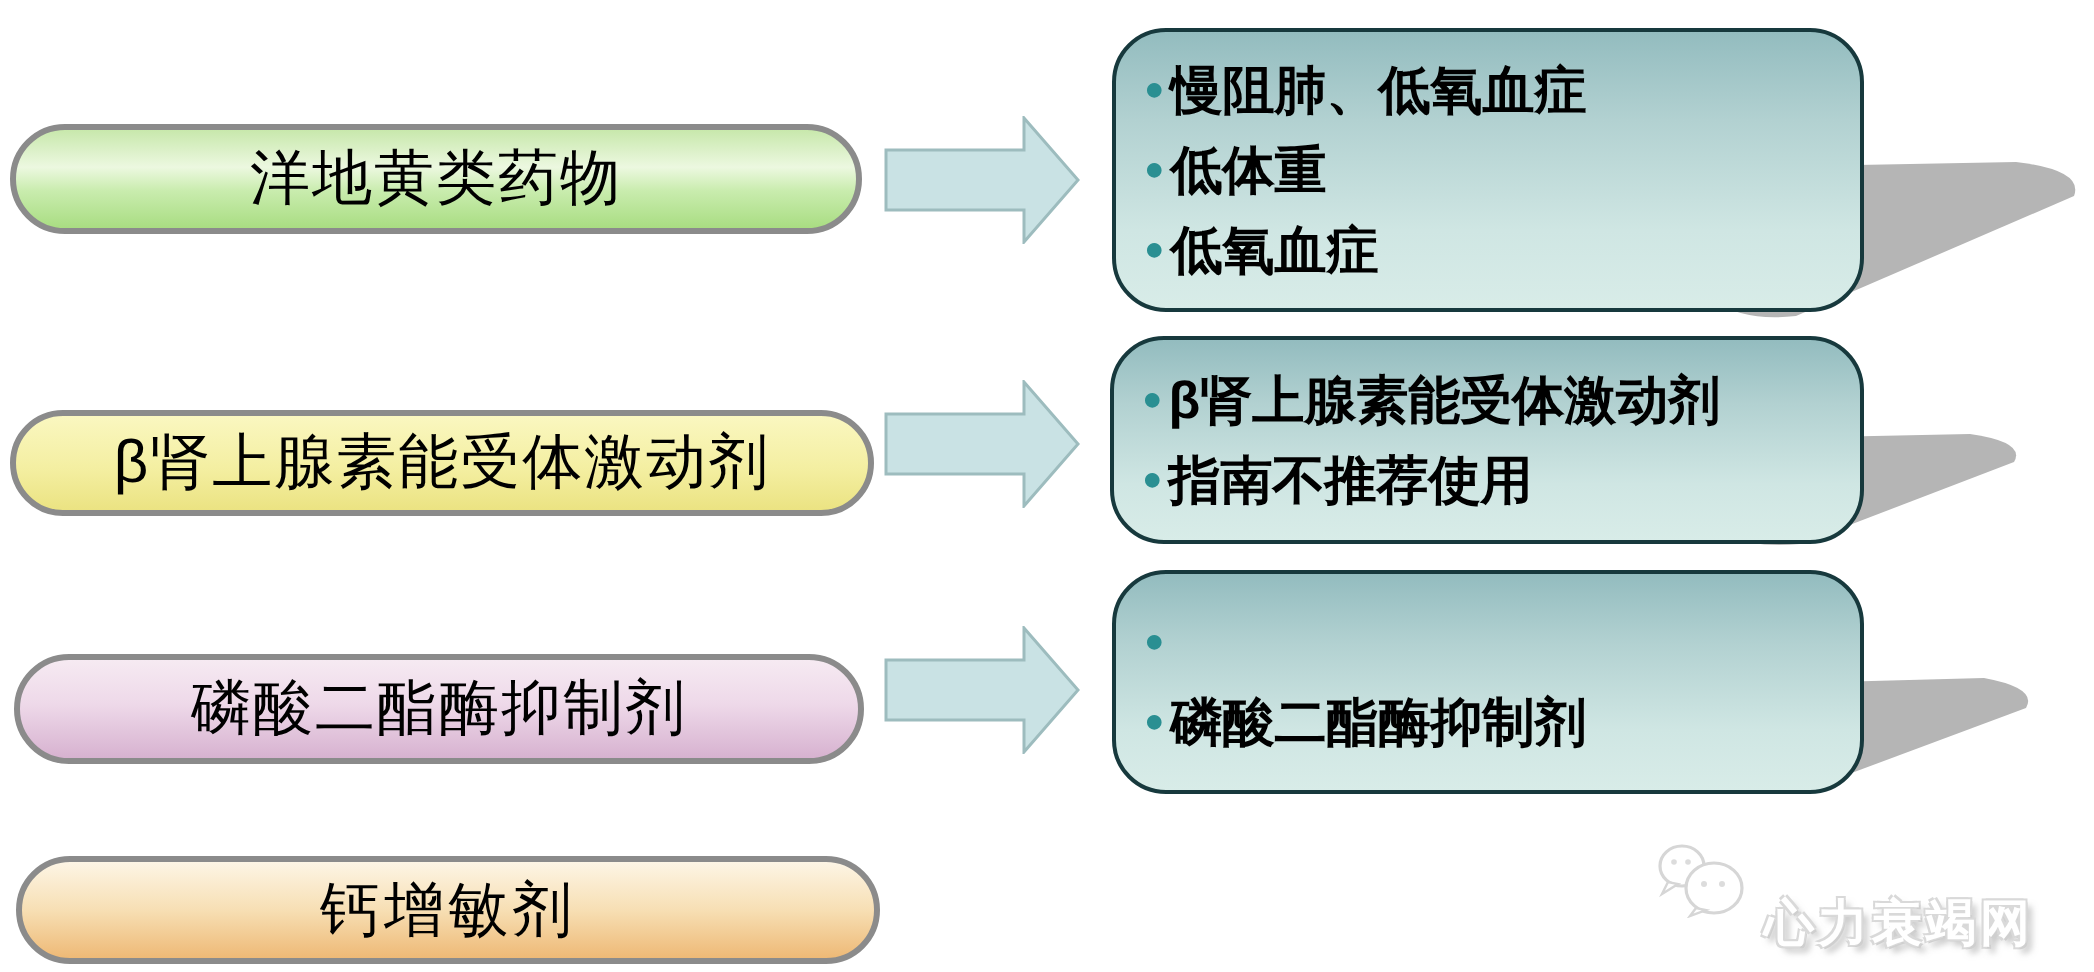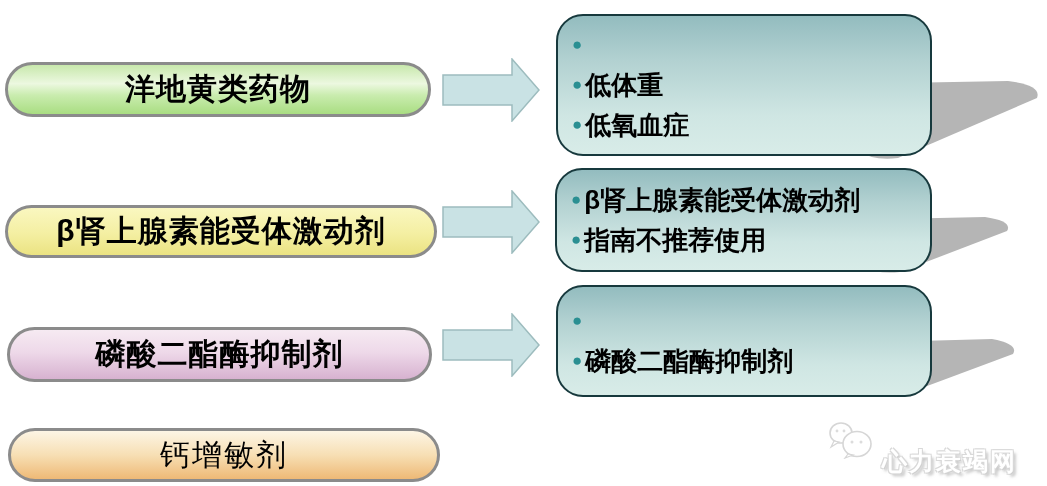--- a/index.html
+++ b/index.html
@@ -7,21 +7,21 @@
     position:relative;width:1047px;height:486px;background:#ffffff;overflow:hidden;
     font-family:"Liberation Sans","DejaVu Sans",sans-serif;
   }
   
   .shadow-layer{position:absolute;left:0;top:0;z-index:1;}
   
   .pill{
     position:absolute;z-index:3;box-sizing:border-box;
     border:3px solid #8b8b8b;border-radius:29px;
     display:flex;align-items:center;justify-content:center;
-    font-size:30px;font-weight:bold;color:#000;letter-spacing:1px;
+    font-size:30px;font-weight:normal;color:#000;letter-spacing:1px;
   }
   .pill-1{left:5px;top:62px;width:426px;height:55px;
     background:linear-gradient(180deg,#c8e8ac 0%,#ecf8e0 38%,#c9ecae 62%,#a9dd82 100%);}
   .pill-2{left:5px;top:205px;width:432px;height:53px;
     background:linear-gradient(180deg,#faf7c0 0%,#f4efa2 55%,#ebe382 100%);}
   .pill-3{left:7px;top:327px;width:425px;height:55px;
     background:linear-gradient(180deg,#f6eaf2 0%,#eed9e9 45%,#d7b2d0 100%);justify-content:center;}
   .pill-4{left:8px;top:428px;width:432px;height:54px;
     background:linear-gradient(180deg,#fdf5e5 0%,#f7dfb4 50%,#eeb976 100%);
     font-weight:normal;font-family:Liberation Serif, serif;letter-spacing:2px;}
@@ -87,20 +87,21 @@
   <svg class="arrow arrow-2" viewBox="0 0 98 64" aria-hidden="true">
     <polygon points="1,17 70,17 70,1 97,32 70,63 70,47 1,47" fill="#c9e2e4" stroke="#9dbcbe" stroke-width="1.5"></polygon>
   </svg>
   <svg class="arrow arrow-3" viewBox="0 0 98 64" aria-hidden="true">
     <polygon points="1,17 70,17 70,1 97,32 70,63 70,47 1,47" fill="#c9e2e4" stroke="#9dbcbe" stroke-width="1.5"></polygon>
   </svg>
 
   <div class="tbox tbox-1">
     <div class="bullet-line">
       <span class="dot">●</span>
+      <span>慢阻肺、低氧血症</span>
     </div>
     <div class="bullet-line">
       <span class="dot">●</span>
       <span>低体重</span>
     </div>
     <div class="bullet-line">
       <span class="dot">●</span>
       <span>低氧血症</span>
     </div>
   </div>

